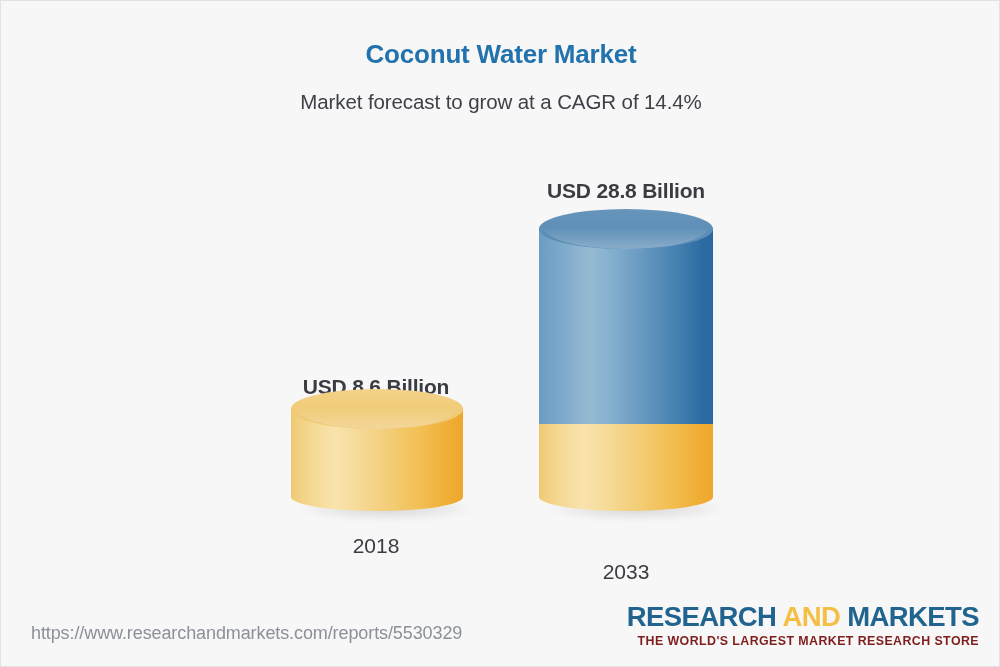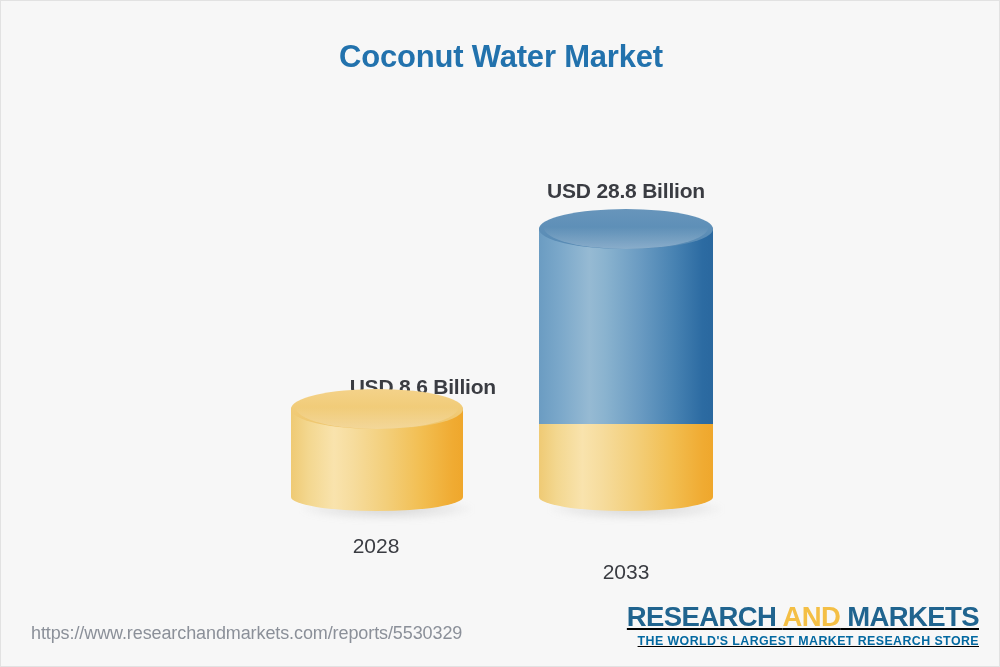--- a/index.html
+++ b/index.html
@@ -20,21 +20,21 @@
     border: 1px solid #e2e2e2;
     overflow: hidden;
   }
 
   
   #chart-title {
     position: absolute;
     left: 0; top: 38px;
     width: 1000px;
     text-align: center;
-    font-size: 31px;
+    font-size: 26px;
     font-weight: bold;
     color: #2272ad;
     letter-spacing: -0.2px;
   }
   #chart-subtitle {
     position: absolute;
     left: 0; top: 89px;
     width: 1000px;
     text-align: center;
     font-size: 20.5px;
@@ -174,63 +174,63 @@
     font-size: 18px;
     color: #8b9099;
     letter-spacing: -0.1px;
   }
   #logo {
     position: absolute;
     right: 20px;
     top: 602px;
     text-align: right;
     line-height: 1;
-    text-decoration: underline;
   }
   #logo-main {
     font-size: 27.5px;
     font-weight: bold;
     color: #20648f;
     letter-spacing: -0.6px;
     white-space: nowrap;
   }
   #logo-main .and { color: #f4bf45; }
   #logo-tag {
     margin-top: 4px;
     font-size: 12.4px;
     font-weight: bold;
-    color: #0369a1;
+    color: #7f1d1d;
     letter-spacing: 0.42px;
     white-space: nowrap;
   }
 </style>
 </head>
 <body>
 
 <div id="canvas">
 
   <div id="chart-title">Coconut Water Market</div>
+  <div id="chart-subtitle">Market forecast to grow at a CAGR of 14.4%</div>
 
   <div id="plot">
 
     <div class="col">
 
-      <div class="value-label" style="left:255px; top:362px; width:240px;text-align:right;">USD 8.6 Billion</div>
+      <div class="value-label" style="left:255px; top:362px; width:240px;">USD 8.6 Billion</div>
 
       <div class="cyl" style="left:290px; top:388px; width:172px; height:122px;">
         <div class="cyl-shadow"></div>
 
         <div class="cyl-body yellow" style="top:20px; height:102px;"></div>
         <div class="cyl-rim yellow" style="top:7px;"></div>
         <div class="cyl-top yellow" style="top:0px;">
           <div class="cyl-top-sheen"></div>
         </div>
       </div>
 
-      <div class="cat-label" style="left:255px; top:533px; width:240px;">2028</div>
+      <div class="cat-label" style="left:255px; top:533px; width:240px;">2018</div>
     </div>
 
     <div class="col">
 
       <div class="value-label" style="left:505px; top:166px; width:240px;">USD 28.8 Billion</div>
 
       <div class="cyl" style="left:538px; top:208px; width:174px; height:302px;">
         <div class="cyl-shadow"></div>
 
         <div class="cyl-body blue" style="top:20px; height:195px; border-bottom-left-radius:0; border-bottom-right-radius:0;"></div>

